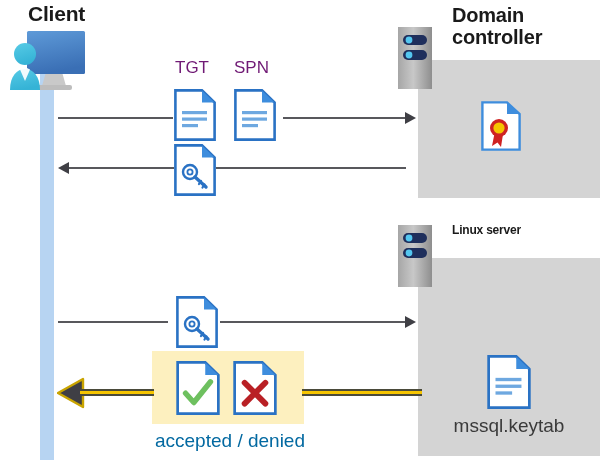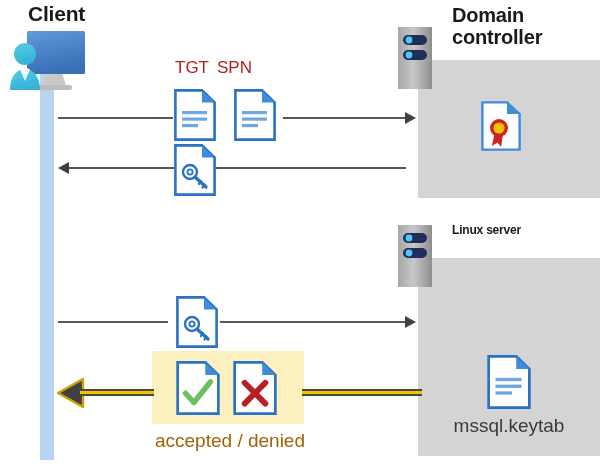--- a/index.html
+++ b/index.html
@@ -38,32 +38,32 @@
     color: #1a1a1a;
     letter-spacing: -0.2px;
     line-height: 1.12;
   }
   #client-title { left: 28px; top: 2px;  font-size: 21px; }
   #dc-title     { left: 452px; top: 4px; font-size: 20px; width: 146px; }
   #lx-title     { left: 452px; top: 224px; font-size: 12px; width: 146px; }
 
   
   .smalllabel {
-    color: #b91c1c;
+    color: #701a75;
     font-size: 17px;
   }
   #tgt-label { left: 175px; top: 58px; }
-  #spn-label { left: 217px; top: 58px; }
+  #spn-label { left: 234px; top: 58px; }
   #keytab-label {
     left: 418px; top: 415px; width: 182px;
     text-align: center; font-size: 19px; color: #3a3a3a;
   }
   #verdict-label {
     left: 130px; top: 430px; width: 200px;
-    text-align: center; font-size: 19px; color: #a16207;
+    text-align: center; font-size: 19px; color: #0369a1;
   }
 
   
   #verdict-highlight {
     left: 152px; top: 351px; width: 152px; height: 73px;
     background: #fdf0bf;
   }
 
   
   .gline {

